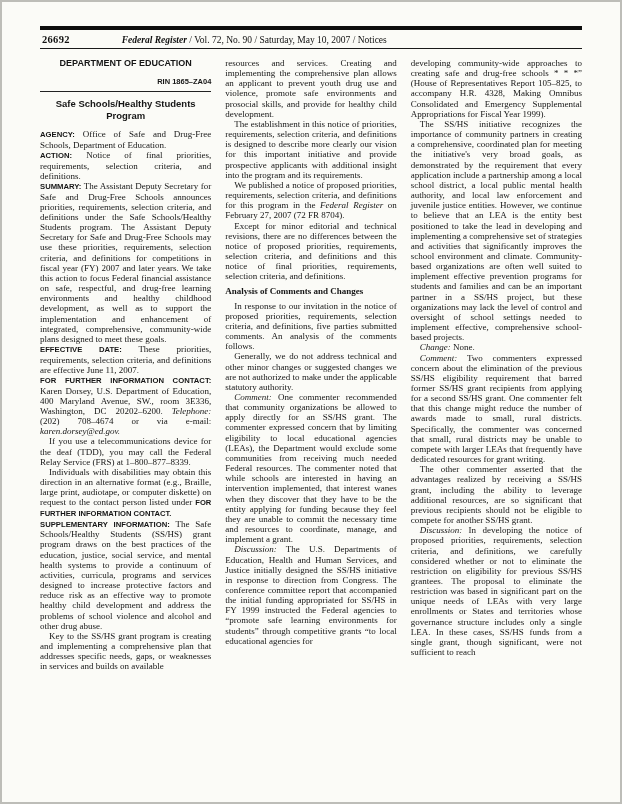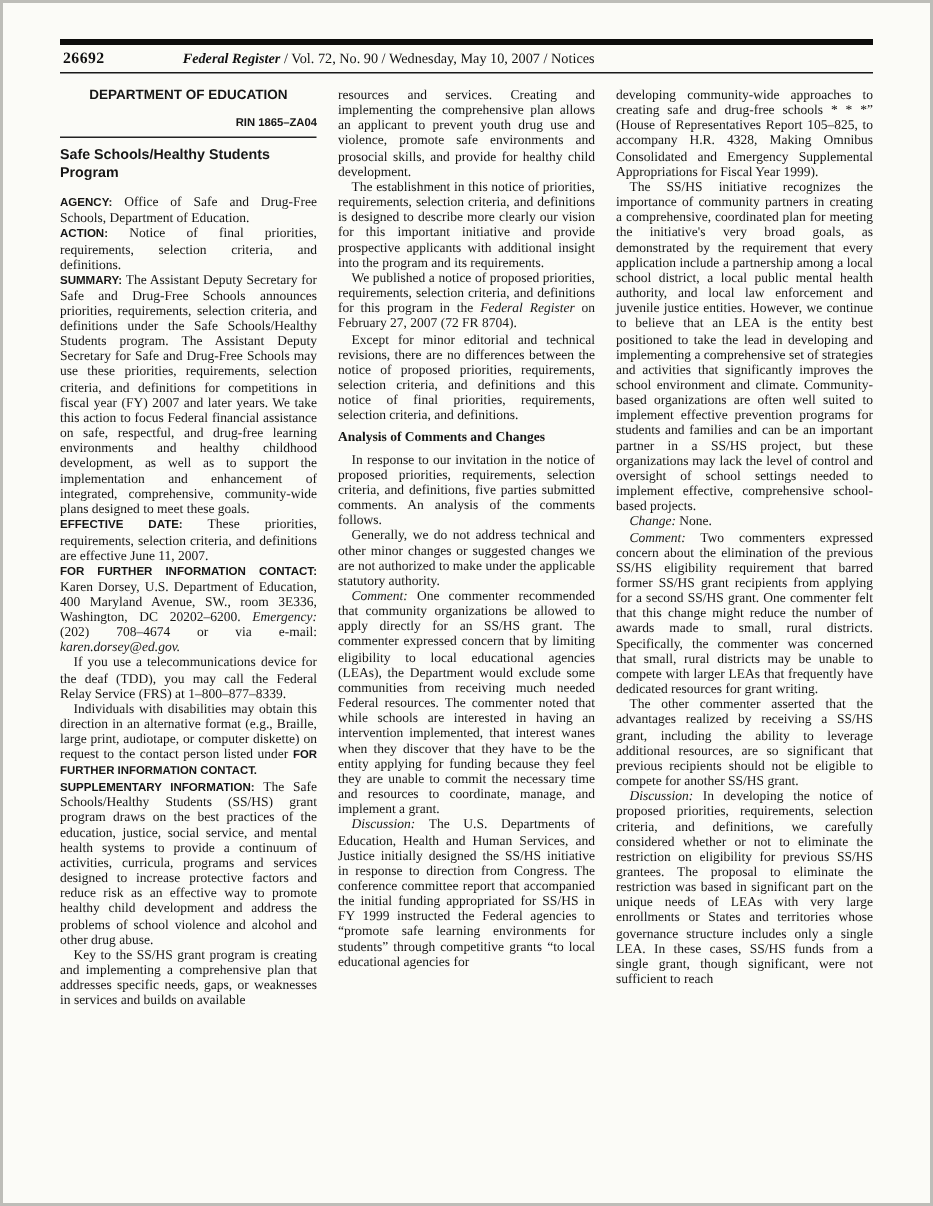--- a/index.html
+++ b/index.html
@@ -13,37 +13,37 @@
   .fr-name{font-weight:700;font-style:italic;}
   .head-rule{height:1px;background:#1a1a1a;margin-bottom:9px;}
   .columns{display:flex;gap:14px;}
   .col{flex:1 1 0;min-width:0;font-size:9px;line-height:1.13;color:#161616;text-align:justify;}
   .col p{margin:0;}
   .ind{text-indent:9px;}
   .gap{margin-top:4px;}
   .dept{font-family:"Liberation Sans",sans-serif;font-size:9px;font-weight:700;line-height:1.2;margin:0 0 9px;text-align:center;}
   .rin{font-family:"Liberation Sans",sans-serif;font-size:7.5px;font-weight:700;margin:0 0 5px;text-align:right;}
   .col-rule{height:1px;background:#222;margin:0 0 6px;}
-  .prog-title{font-family:"Liberation Sans",sans-serif;font-size:9.5px;font-weight:700;line-height:1.2;margin:0 0 8px;text-align:left;}
+  .prog-title{font-family:"Liberation Sans",sans-serif;font-size:9.5px;font-weight:700;line-height:1.2;margin:0 0 8px;text-align:center;}
   .lbl{font-family:"Liberation Sans",sans-serif;font-weight:700;font-size:7.7px;}
   .it{font-style:italic;}
   .sc{font-size:7.6px;}
   .analysis{font-weight:700;font-size:9px;margin:5px 0 4px;text-align:left;}
 </style>
 </head>
 <body>
 
 <div class="sheet">
 
   <div class="top-bar"></div>
 
   <header class="masthead">
     <span class="pagenum">26692</span>
     <span class="mast-text"><span class="fr-name">Federal Register</span>
-      <span>/ Vol. 72, No. 90 / Wednesday, May 10, 2007 / Notices</span></span>
+      <span>/ Vol. 72, No. 90 / Saturday, May 10, 2007 / Notices</span></span>
   </header>
 
   <div class="head-rule"></div>
 
   <main class="columns">
 
     <section class="col">
       <h1 class="dept">DEPARTMENT OF EDUCATION</h1>
       <div class="rin">RIN 1865–ZA04</div>
       <div class="col-rule"></div>
@@ -56,21 +56,21 @@
         <span>Notice of final priorities, requirements, selection criteria, and definitions.</span></p>
 
       <p class="gap"><span class="lbl">SUMMARY:</span>
         <span>The Assistant Deputy Secretary for Safe and Drug-Free Schools announces priorities, requirements, selection criteria, and definitions under the Safe Schools/Healthy Students program. The Assistant Deputy Secretary for Safe and Drug-Free Schools may use these priorities, requirements, selection criteria, and definitions for competitions in fiscal year (FY) 2007 and later years. We take this action to focus Federal financial assistance on safe, respectful, and drug-free learning environments and healthy childhood development, as well as to support the implementation and enhancement of integrated, comprehensive, community-wide plans designed to meet these goals.</span></p>
 
       <p class="gap"><span class="lbl">EFFECTIVE DATE:</span>
         <span>These priorities, requirements, selection criteria, and definitions are effective June 11, 2007.</span></p>
 
       <p class="gap"><span class="lbl">FOR FURTHER INFORMATION CONTACT:</span>
         <span>Karen Dorsey, U.S. Department of Education, 400 Maryland Avenue, SW., room 3E336, Washington, DC 20202–6200.</span>
-        <span class="it">Emergency:</span>
+        <span class="it">Telephone:</span>
         <span>(202) 708–4674 or via e-mail:</span>
         <span class="it">karen.dorsey@ed.gov.</span></p>
 
       <p class="ind">If you use a telecommunications device for the deaf (TDD), you may call the Federal Relay Service (FRS) at 1–800–877–8339.</p>
 
       <p class="ind"><span>Individuals with disabilities may obtain this direction in an alternative format (e.g., Braille, large print, audiotape, or computer diskette) on request to the contact person listed under</span>
         <span class="sc lbl">FOR FURTHER INFORMATION CONTACT.</span></p>
 
       <p class="gap"><span class="lbl">SUPPLEMENTARY INFORMATION:</span>
         <span>The Safe Schools/Healthy Students (SS/HS) grant program draws on the best practices of the education, justice, social service, and mental health systems to provide a continuum of activities, curricula, programs and services designed to increase protective factors and reduce risk as an effective way to promote healthy child development and address the problems of school violence and alcohol and other drug abuse.</span></p>

